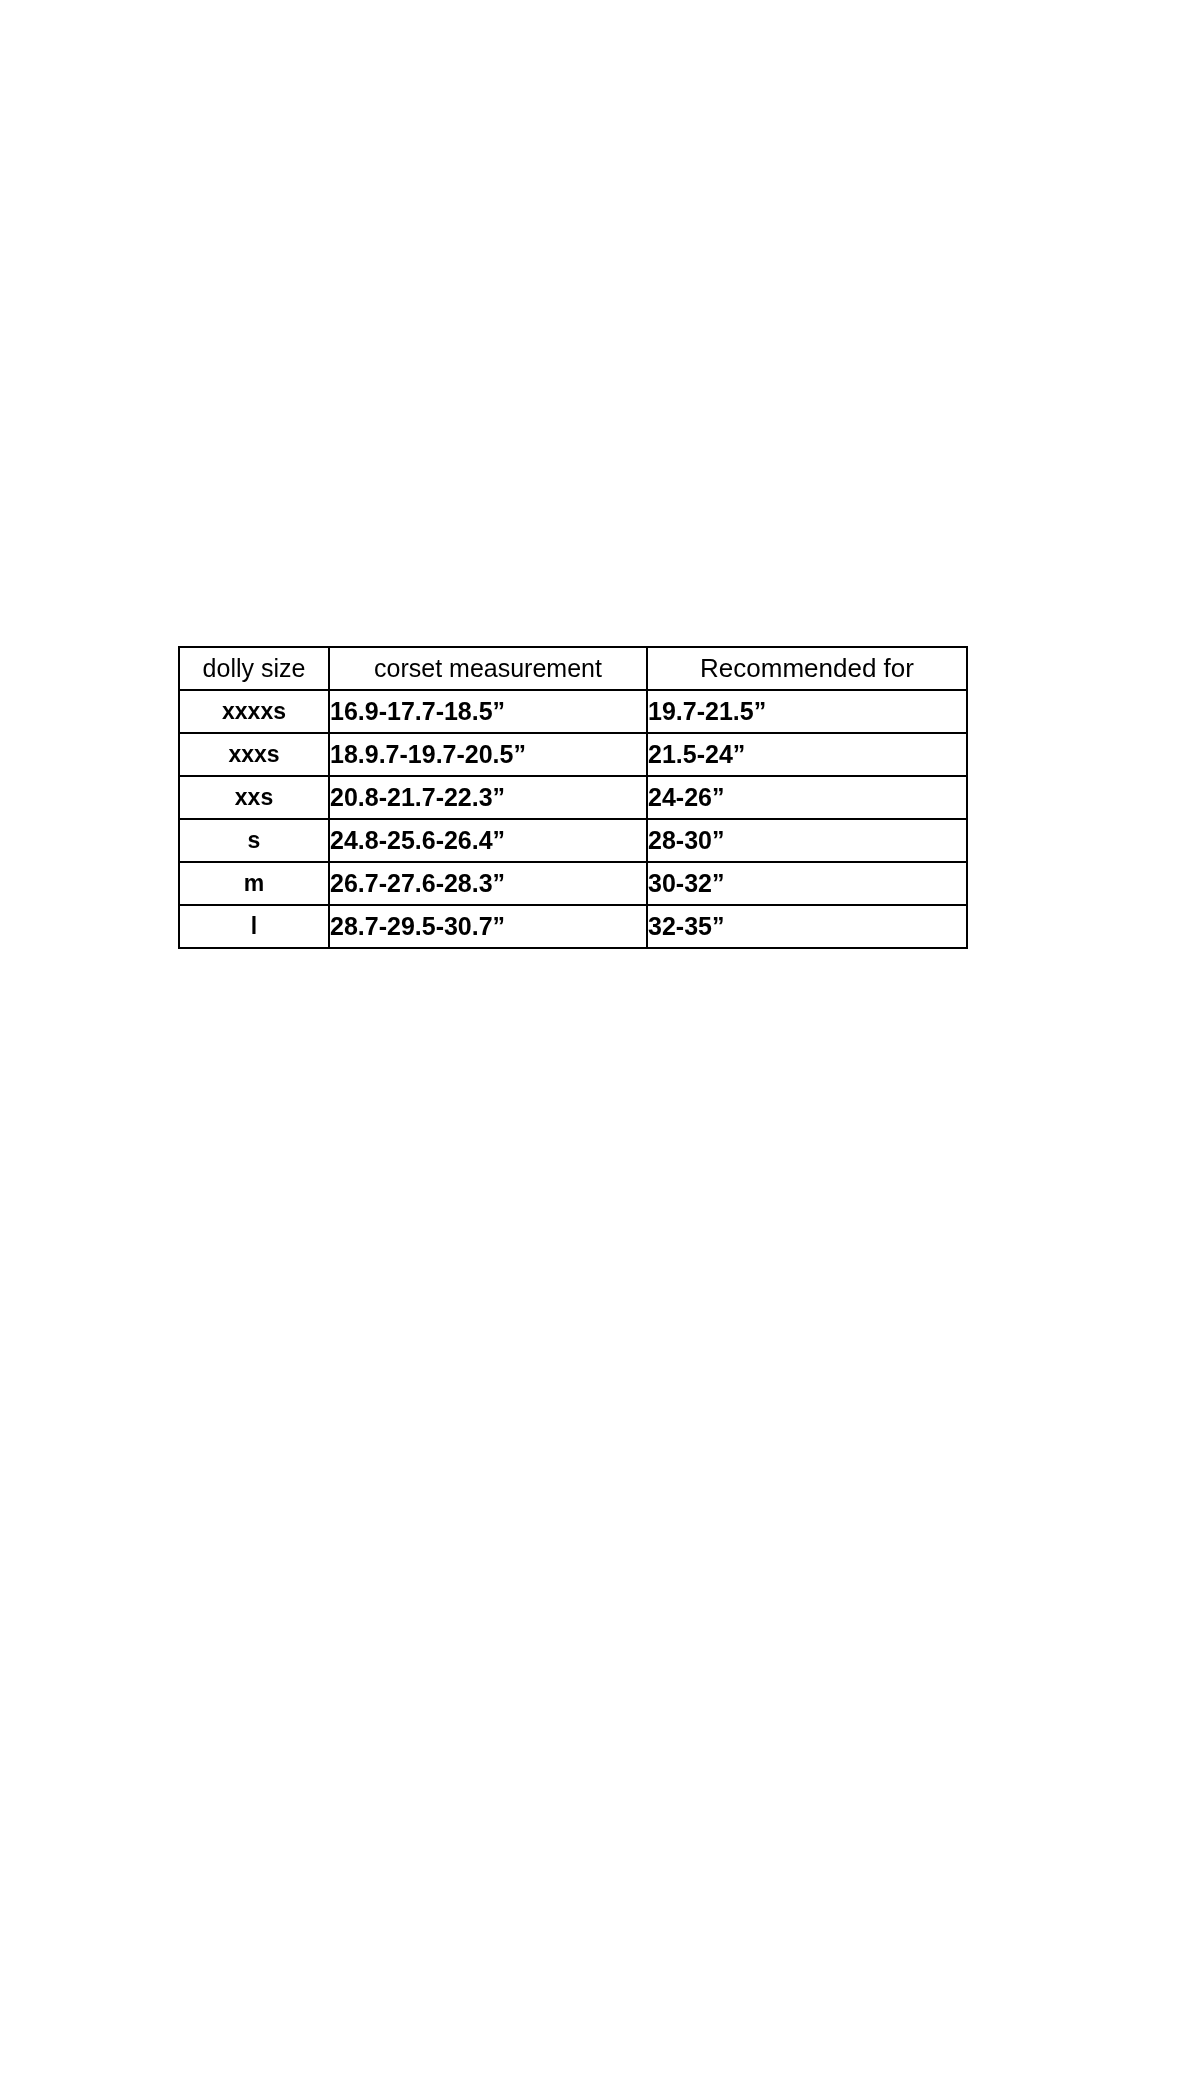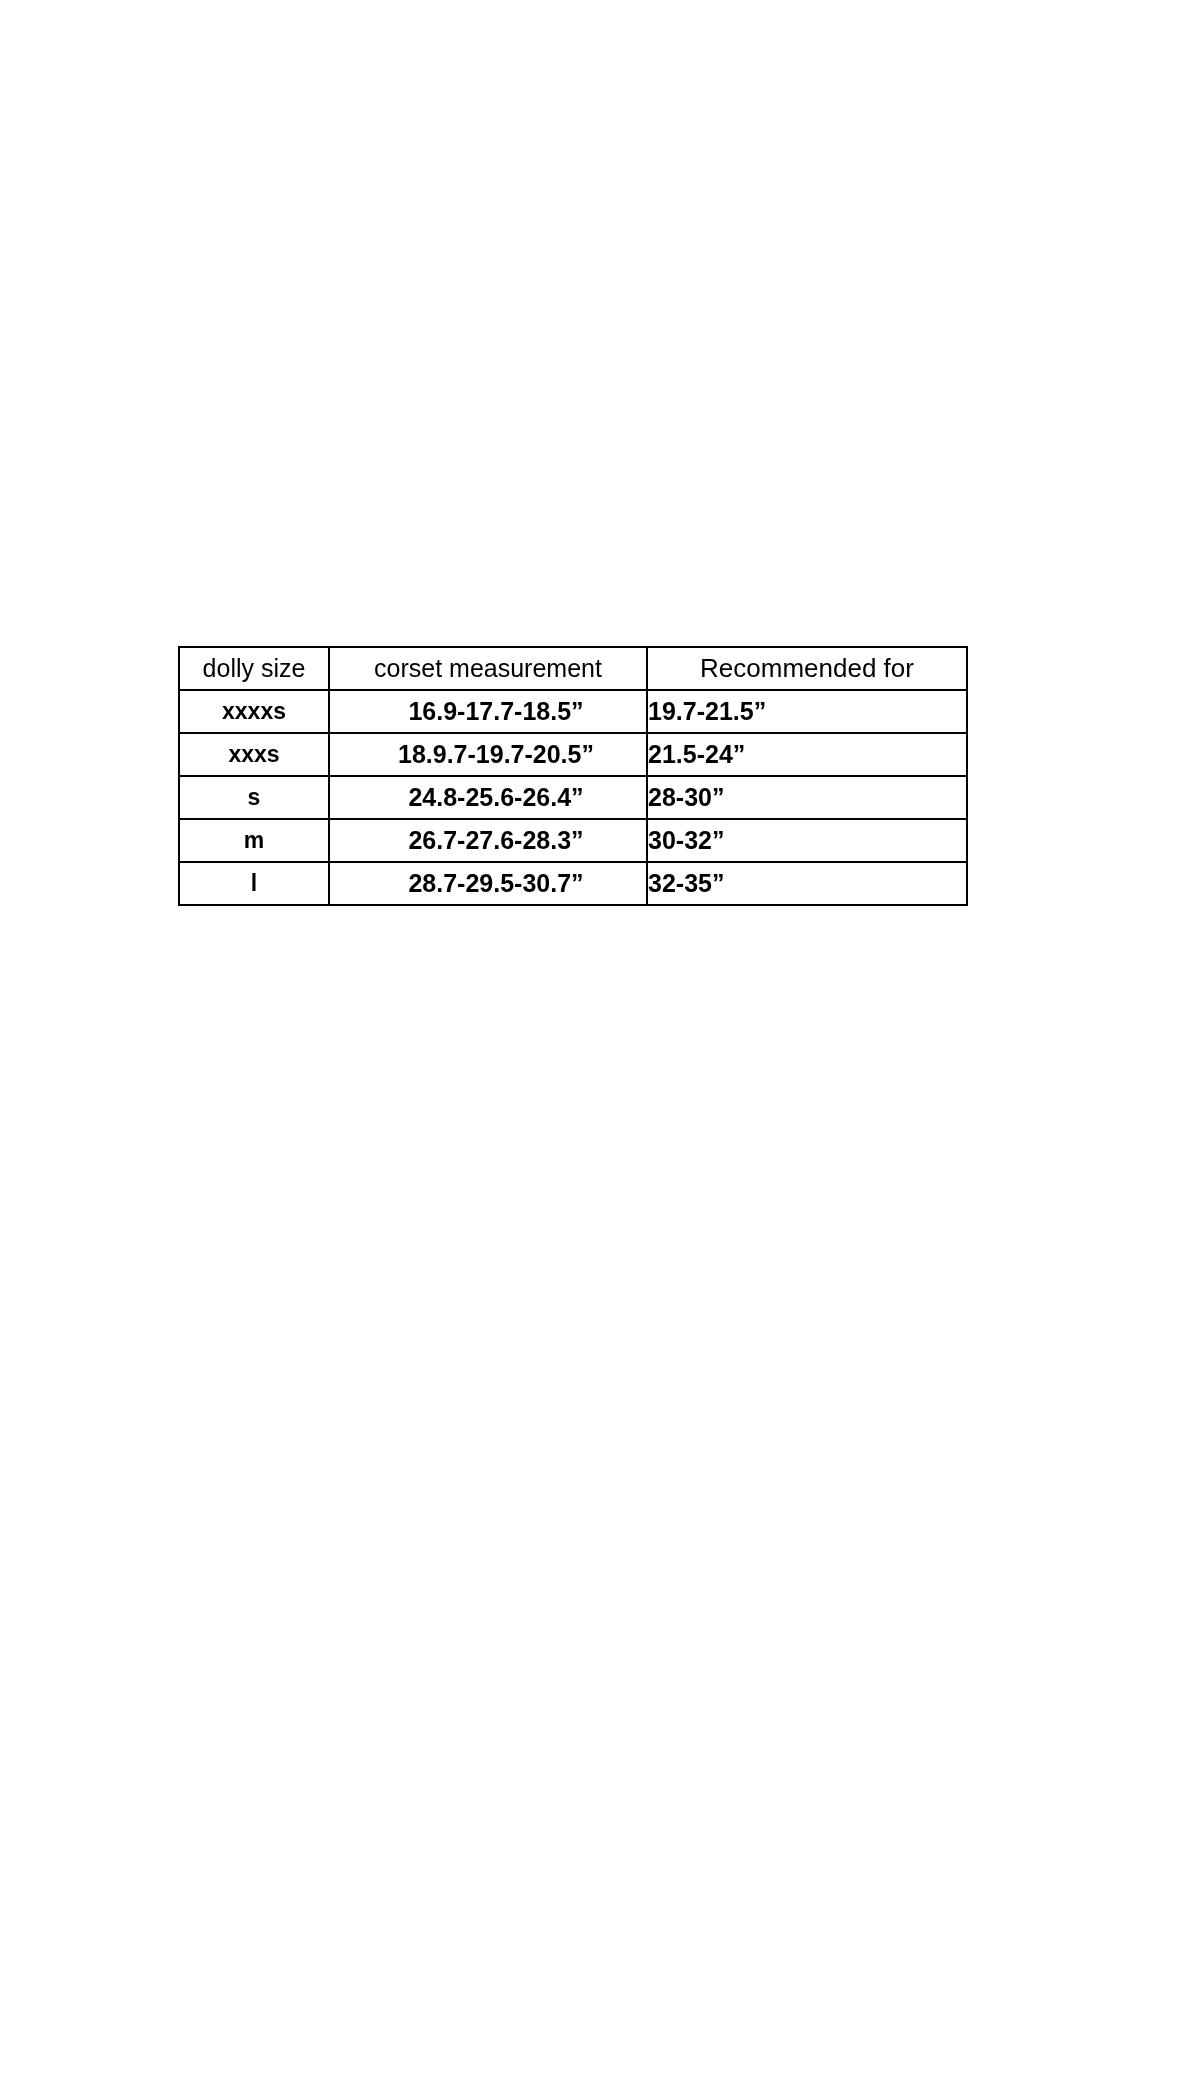--- a/index.html
+++ b/index.html
@@ -71,22 +71,21 @@
     font-weight: 400;
     font-size: 26px;
   }
 
   table.size-table td.size-cell {
     text-align: center;
     font-size: 23px;
     font-weight: 700;
   }
   table.size-table td.corset-cell {
-    text-align: center;
-    padding-left: 16px;
+    text-align: left;
     font-size: 25px;
     font-weight: 700;
   }
   table.size-table td.rec-cell {
     text-align: left;
     font-size: 25px;
     font-weight: 700;
   }
 </style>
 </head>
@@ -112,20 +111,25 @@
           <td class="size-cell">xxxxs</td>
           <td class="corset-cell">16.9-17.7-18.5”</td>
           <td class="rec-cell">19.7-21.5”</td>
         </tr>
         <tr>
           <td class="size-cell">xxxs</td>
           <td class="corset-cell">18.9.7-19.7-20.5”</td>
           <td class="rec-cell">21.5-24”</td>
         </tr>
         <tr>
+          <td class="size-cell">xxs</td>
+          <td class="corset-cell">20.8-21.7-22.3”</td>
+          <td class="rec-cell">24-26”</td>
+        </tr>
+        <tr>
           <td class="size-cell">s</td>
           <td class="corset-cell">24.8-25.6-26.4”</td>
           <td class="rec-cell">28-30”</td>
         </tr>
         <tr>
           <td class="size-cell">m</td>
           <td class="corset-cell">26.7-27.6-28.3”</td>
           <td class="rec-cell">30-32”</td>
         </tr>
         <tr>

